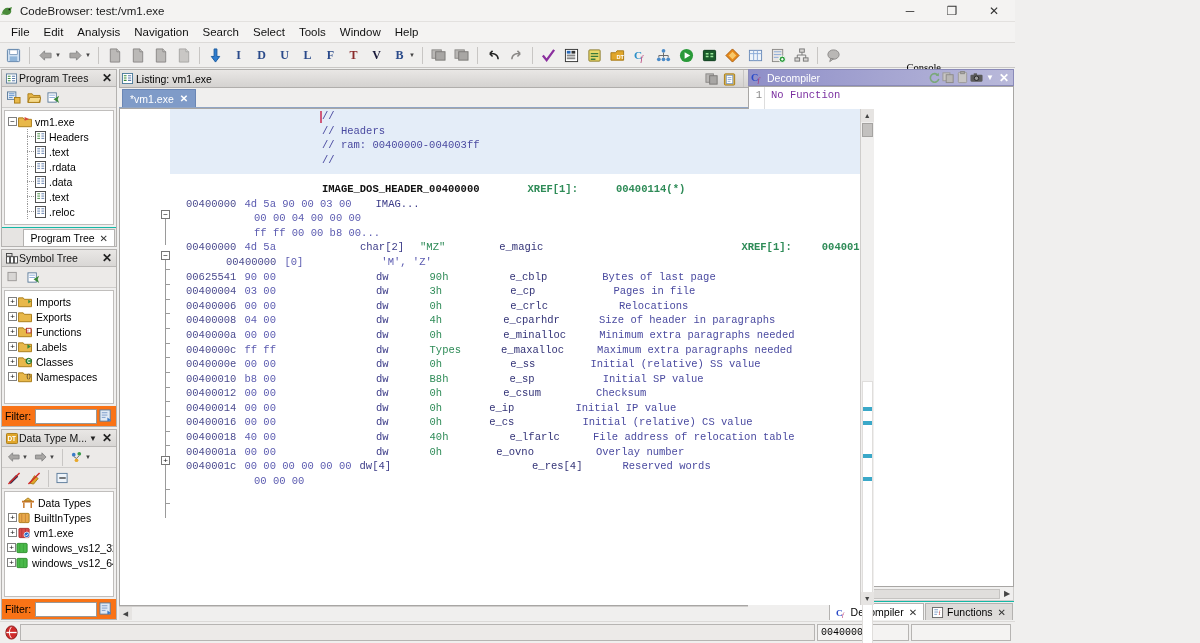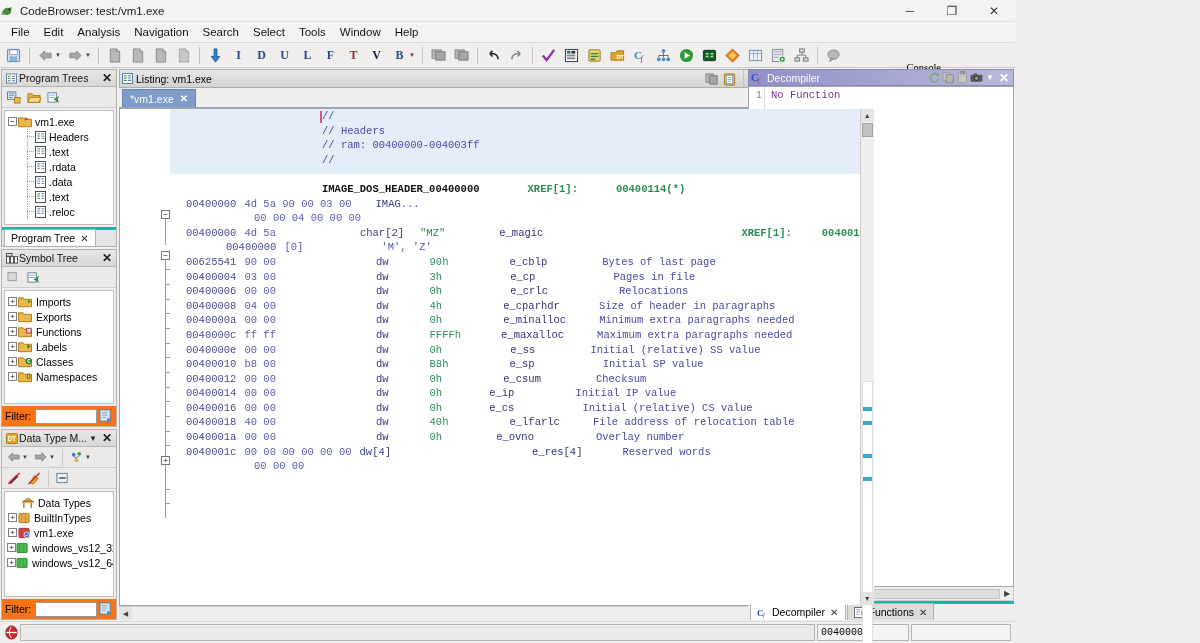--- a/index.html
+++ b/index.html
@@ -87,21 +87,21 @@
   .filterrow { height: 20px; display:flex; align-items:center; padding: 0 3px 0 3px;
                flex: 0 0 20px; background:#f97316; }
   .filterlabel { font-size: 10.5px; margin-right: 4px; }
   .filterinput { flex: 1 1 auto; height: 15px; border: 1px solid #9a9896; background:#fff;
                  font-size: 10px; padding: 0 2px; min-width: 0; }
   .filterbtn { width: 16px; height: 16px; margin-left: 2px; display:flex;
                align-items:center; justify-content:center; }
 
   
   .tabstrip { height: 19px; display:flex; align-items:flex-end; background:#e6e4e2;
-              border-top:3px solid #14b8a6; flex: 0 0 19px; padding-left: 2px; }
+              border-top:1px solid #14b8a6; flex: 0 0 19px; padding-left: 2px; justify-content: flex-end; }
   .ptab { height: 17px; display:flex; align-items:center; padding: 0 6px;
           background:#fff; border:1px solid #b4b2b0; border-bottom:none; font-size: 10.5px;
           margin-right:1px; }
   .ptab.inactive { background:#dedcda; }
   .ptab .tx { margin-left: 5px; font-size: 10px; color:#333; }
 
   
   .listing-head { height: 19px; display:flex; align-items:center;
                   background: linear-gradient(#e9e7e5, #d4d2d0);
                   border: 1px solid #b0aeac; padding: 0 2px; flex: 0 0 19px; }
@@ -914,20 +914,24 @@
                 <span style="width:8px"></span>
                 <span class="c-bytes">4d 5a 90 00 03 00</span>
                 <span style="width:24px"></span>
                 <span class="c-mnem">IMAG...</span>
               </div>
               <div class="lrow">
                 <span style="width:84px"></span>
                 <span class="c-bytes">00 00 04 00 00 00</span>
               </div>
               <div class="lrow">
+                <span style="width:84px"></span>
+                <span class="c-bytes">ff ff 00 00 b8 00...</span>
+              </div>
+              <div class="lrow">
                 <span style="width:16px"></span>
                 <span class="c-addr">00400000</span>
                 <span style="width:8px"></span>
                 <span class="c-bytes">4d 5a</span>
                 <span style="width:84px"></span>
                 <span class="c-mnem">char[2]</span>
                 <span style="width:16px"></span>
                 <span class="c-str">"MZ"</span>
                 <span style="width:54px"></span>
                 <span class="c-field">e_magic</span>
@@ -982,21 +986,21 @@
                 <span style="width:8px"></span><span class="c-bytes">00 00</span>
                 <span style="width:100px"></span><span class="c-mnem">dw</span>
                 <span style="width:41px"></span><span class="c-val">0h</span>
                 <span style="width:61px"></span><span class="c-field">e_minalloc</span>
                 <span style="width:33px"></span><span class="c-cmt">Minimum extra paragraphs needed</span>
               </div>
               <div class="lrow">
                 <span style="width:16px"></span><span class="c-addr">0040000c</span>
                 <span style="width:8px"></span><span class="c-bytes">ff ff</span>
                 <span style="width:100px"></span><span class="c-mnem">dw</span>
-                <span style="width:41px"></span><span class="c-val">FFFFh</span>
+                <span style="width:41px"></span><span class="c-val">Types</span>
                 <span style="width:40px"></span><span class="c-field">e_maxalloc</span>
                 <span style="width:33px"></span><span class="c-cmt">Maximum extra paragraphs needed</span>
               </div>
               <div class="lrow">
                 <span style="width:16px"></span><span class="c-addr">0040000e</span>
                 <span style="width:8px"></span><span class="c-bytes">00 00</span>
                 <span style="width:100px"></span><span class="c-mnem">dw</span>
                 <span style="width:41px"></span><span class="c-val">0h</span>
                 <span style="width:68px"></span><span class="c-field">e_ss</span>
                 <span style="width:55px"></span><span class="c-cmt">Initial (relative) SS value</span>

